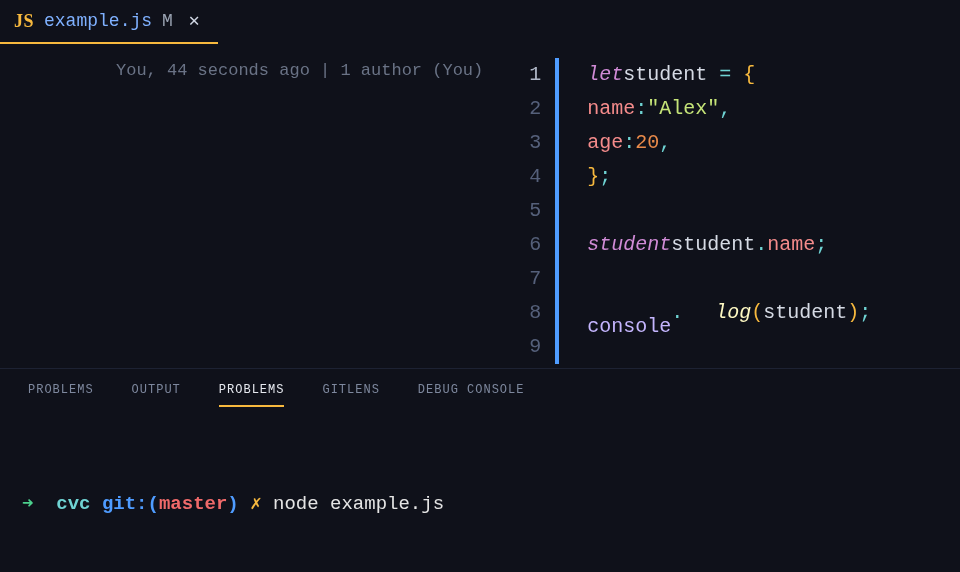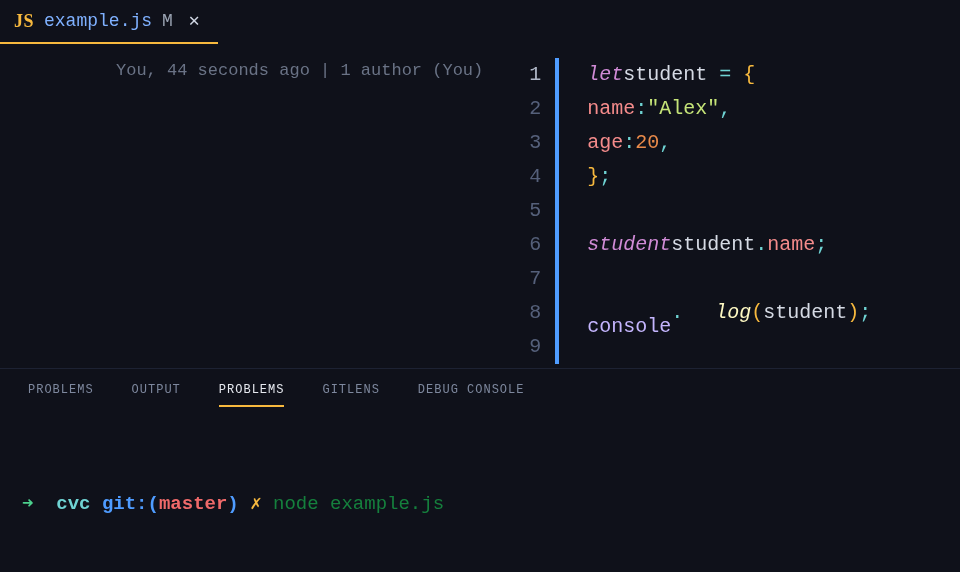--- a/index.html
+++ b/index.html
@@ -130,21 +130,21 @@
     line-height: 30px;
     white-space: pre;
   }
   .arrow   { color: #4cd08d; }
   .t-cvc   { color: #6fd3d3; font-weight: 600; }
   .t-git   { color: #4f9cff; font-weight: 600; }
   .t-colon { color: #4f9cff; font-weight: 600; }
   .t-paren { color: #4f9cff; font-weight: 600; }
   .t-branch{ color: #f06a6a; font-weight: 600; }
   .t-x     { color: #f7b93e; font-weight: 600; }
-  .t-cmd   { color: #15803d; }
+  .t-cmd   { color: #e5e5e5; }
 </style>
 </head>
 <body>
 
 <div class="tabbar">
   <div class="tab">
     <span class="js-badge">JS</span>
     <span class="filename">example.js</span>
     <span class="mod-indicator">M</span>
     <span class="close">✕</span>

